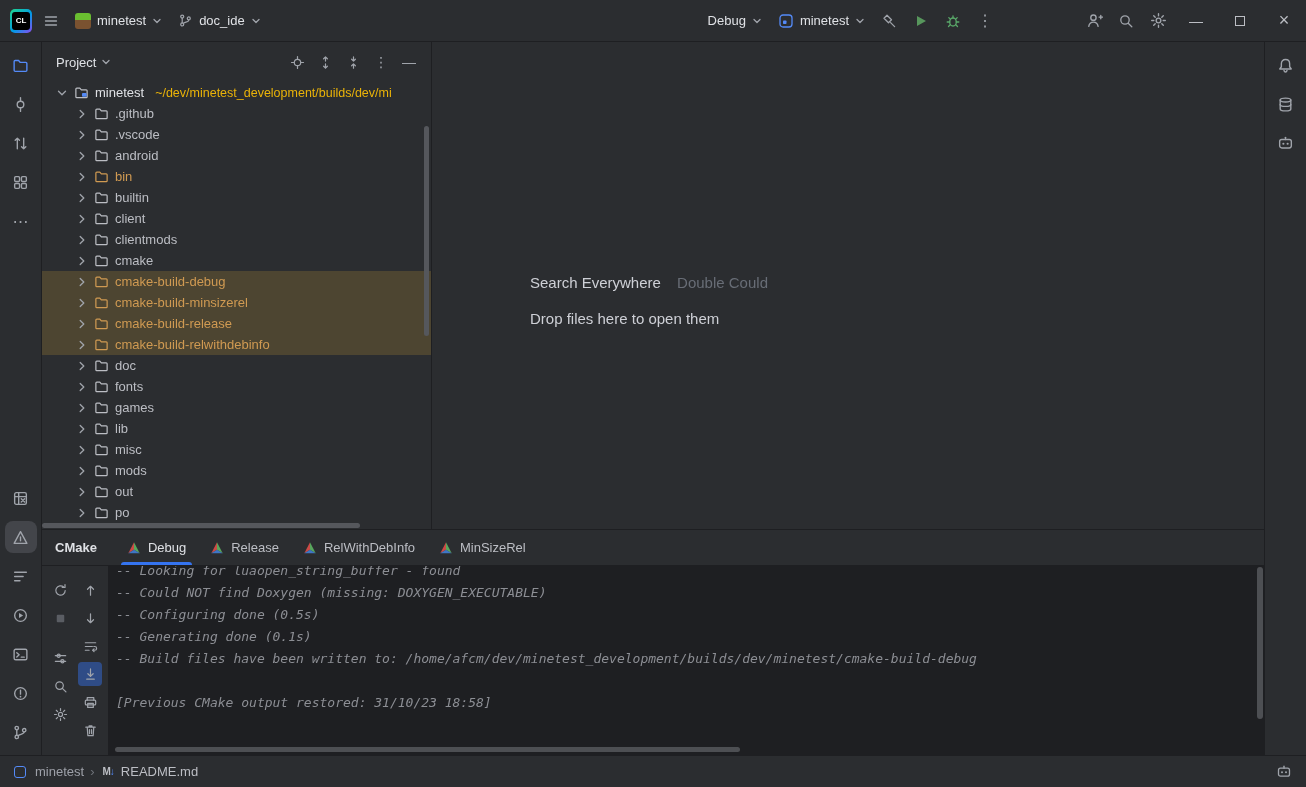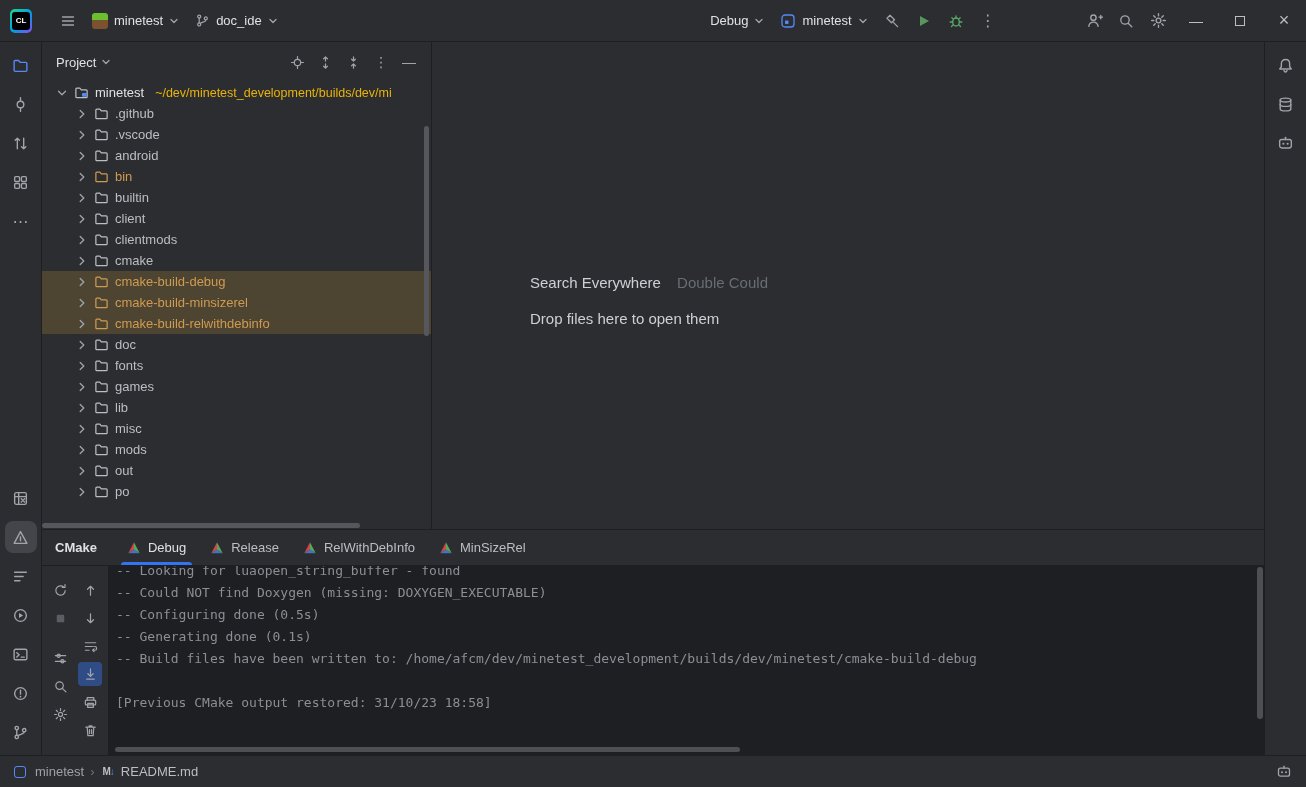--- a/index.html
+++ b/index.html
@@ -12,21 +12,21 @@
     user-select:none;
   }
   [data-interactable="true"] { cursor:pointer; }
 
   .ik  { fill:none; stroke:#a0a4ab; stroke-width:1.3; stroke-linecap:round; stroke-linejoin:round; }
   .ikc { fill:none; stroke:currentColor; stroke-width:1.3; stroke-linecap:round; stroke-linejoin:round; }
 
   
   .titlebar { height:42px; display:flex; align-items:center; padding-left:10px;
               border-bottom:1px solid #1e1f22; }
-  .clion-logo { width:22px; height:24px; border-radius:5px; margin-right:20px;
+  .clion-logo { width:22px; height:24px; border-radius:5px; margin-right:3px;
                 background:linear-gradient(135deg,#21d789,#009ae5 55%,#8f4af0);
                 display:flex; align-items:center; justify-content:center; }
   .clion-logo span { width:18px; height:18px; border-radius:3px; background:#000;
                      color:#fff; font-size:8px; font-weight:bold;
                      display:flex; align-items:center; justify-content:center; }
   .tb-btn { width:32px; height:32px; border-radius:6px; display:flex; align-items:center;
             justify-content:center; color:#a0a4ab; font-size:16px; flex:none; }
   .tb-widget { display:flex; align-items:center; gap:6px; padding:5px 8px; border-radius:6px;
                color:#dfe1e5; font-size:13px; flex:none; white-space:nowrap; }
   .mt-logo { width:16px; height:16px; border-radius:3px;
@@ -87,21 +87,21 @@
                   display:flex; flex-direction:column; }
   .cmake-header { height:36px; flex:none; display:flex; align-items:stretch;
                   padding-left:13px; border-bottom:1px solid #1e1f22; }
   .cmake-title { font-weight:600; color:#dfe1e5; align-self:center; margin-right:18px; }
   .cmake-tabs { display:flex; align-items:stretch; }
   .cmake-tab { display:flex; align-items:center; gap:7px; padding:0 12px; color:#bcbec4;
                position:relative; }
   .cmake-tab.selected { color:#dfe1e5; }
   .cmake-tab.selected::after { content:""; position:absolute; left:6px; right:6px; bottom:0;
                height:3px; border-radius:3px 3px 0 0; background:var(--accent,#3574f0); }
-  .cmake-body { flex:1; display:flex; min-height:0; }
+  .cmake-body { flex:1; display:flex; min-height:0;font-style:italic; }
   .console-toolbar { width:66px; flex:none; display:flex; justify-content:center; gap:6px;
                      padding-top:12px; }
   .tcol { display:flex; flex-direction:column; gap:4px; align-items:center; }
   .ct-btn { width:24px; height:24px; border-radius:4px; display:flex; align-items:center;
             justify-content:center; color:#a0a4ab; }
   .ct-btn.toggled { background:rgba(53,116,240,.45); }
   .ct-gap { height:8px; }
   .console { flex:1; background:var(--console-bg,#1e1f22); position:relative; overflow:hidden;
              padding-left:8px; }
   .console-lines { margin-top:-6px; }
@@ -545,20 +545,33 @@
                   </g>
                 </svg>
                 <svg width="15" height="15" viewBox="0 0 16 16" data-interactable="false">
                   <g class="ikc">
                     <path d="M2 4.3c0-.5.4-1 1-1h3.2l1.6 1.8H13c.6 0 1 .5 1 1v6.4c0 .5-.4 1-1 1H3c-.6 0-1-.5-1-1V4.3z"></path>
                   </g>
                 </svg>
                 <span class="row-label" data-interactable="false">cmake-build-minsizerel</span>
               </div>
 
+              <div class="tree-row excluded selected" data-interactable="true">
+                <svg width="16" height="16" viewBox="0 0 16 16" data-interactable="true">
+                  <g class="ik">
+                    <path d="M6.2 4.5l3.6 3.5-3.6 3.5"></path>
+                  </g>
+                </svg>
+                <svg width="15" height="15" viewBox="0 0 16 16" data-interactable="false">
+                  <g class="ikc">
+                    <path d="M2 4.3c0-.5.4-1 1-1h3.2l1.6 1.8H13c.6 0 1 .5 1 1v6.4c0 .5-.4 1-1 1H3c-.6 0-1-.5-1-1V4.3z"></path>
+                  </g>
+                </svg>
+                <span class="row-label" data-interactable="false">cmake-build-release</span>
+              </div>
 
               <div class="tree-row excluded selected" data-interactable="true">
                 <svg width="16" height="16" viewBox="0 0 16 16" data-interactable="true">
                   <g class="ik">
                     <path d="M6.2 4.5l3.6 3.5-3.6 3.5"></path>
                   </g>
                 </svg>
                 <svg width="15" height="15" viewBox="0 0 16 16" data-interactable="false">
                   <g class="ikc">
                     <path d="M2 4.3c0-.5.4-1 1-1h3.2l1.6 1.8H13c.6 0 1 .5 1 1v6.4c0 .5-.4 1-1 1H3c-.6 0-1-.5-1-1V4.3z"></path>

